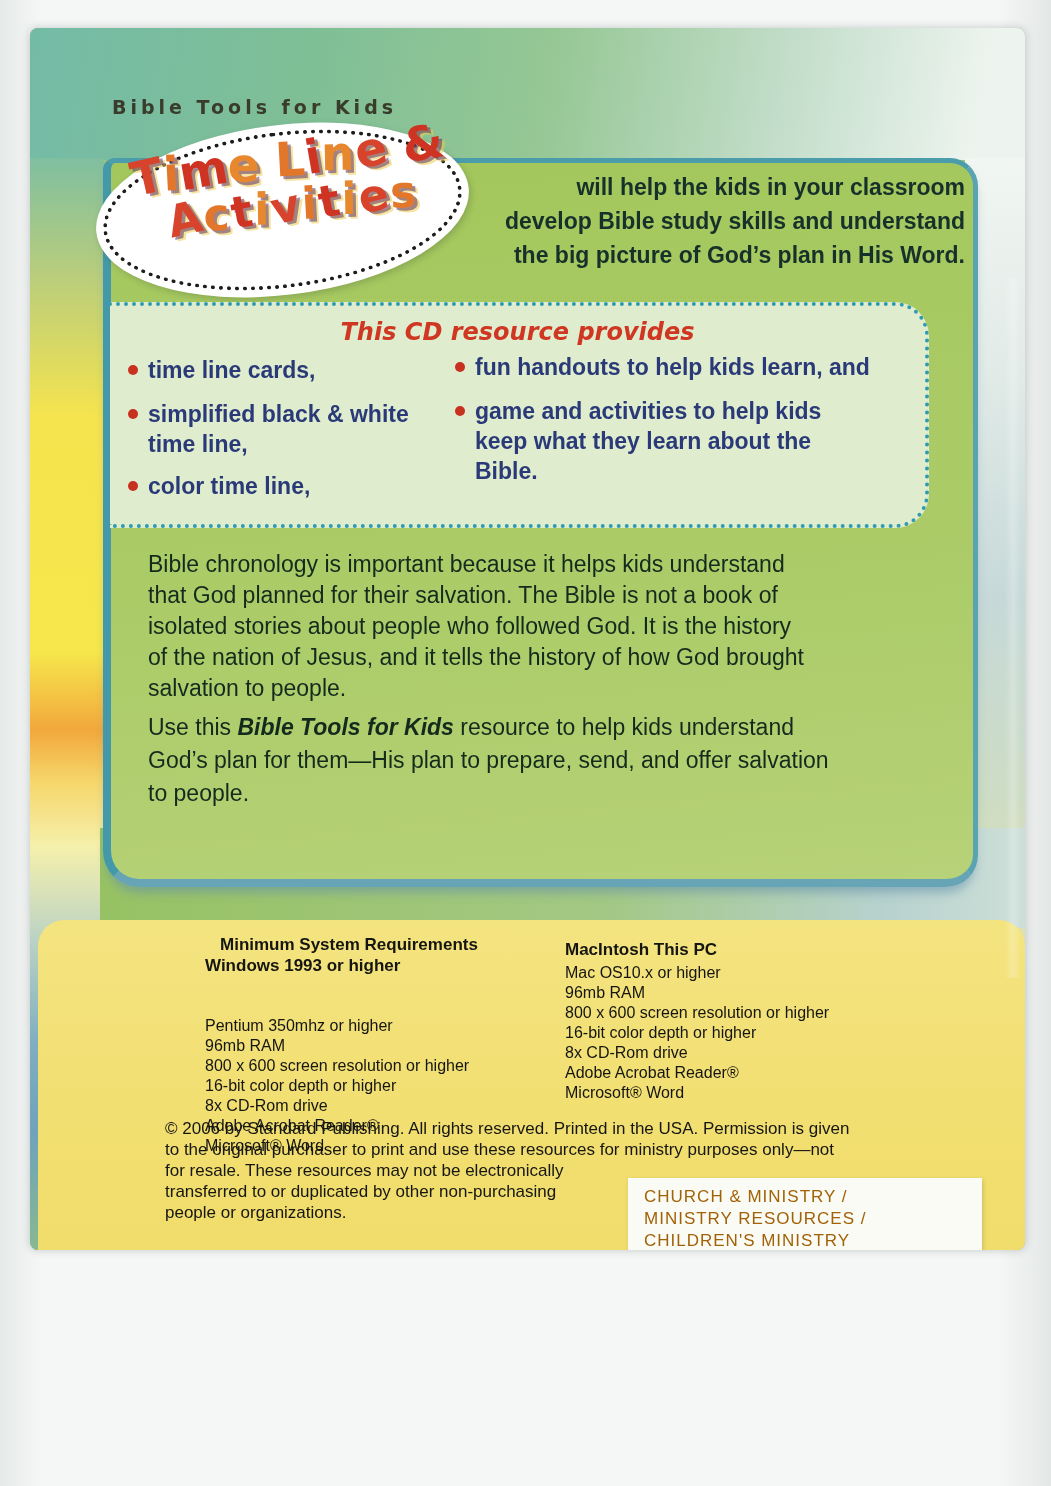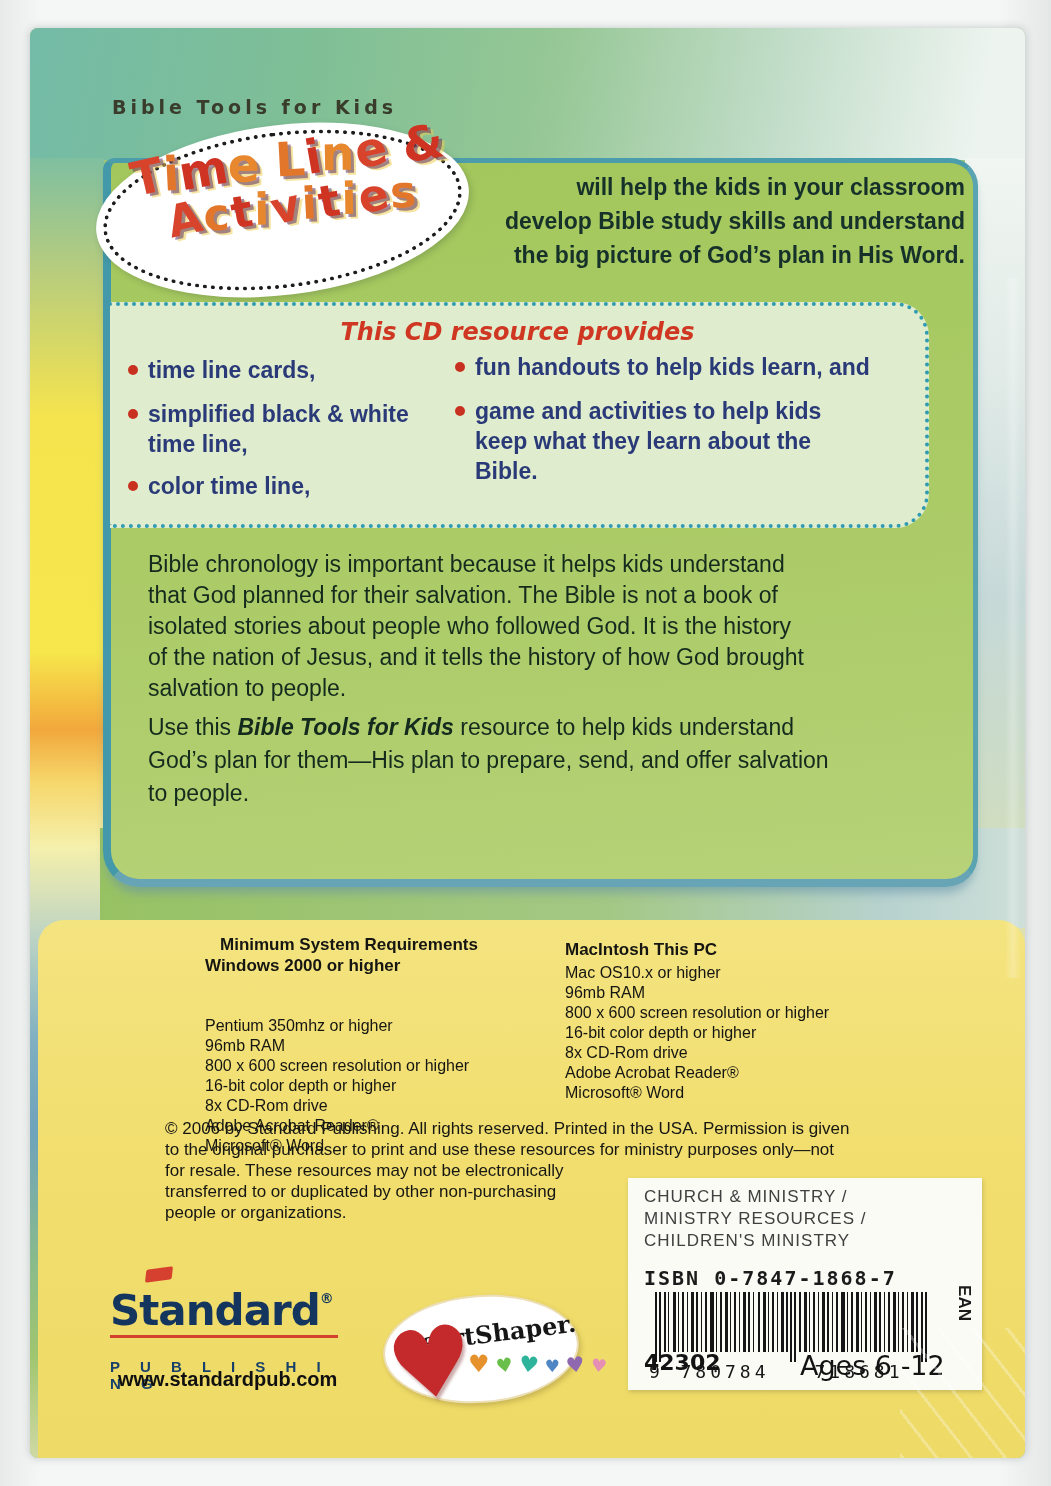--- a/index.html
+++ b/index.html
@@ -5,21 +5,21 @@
   html,body{margin:0;padding:0;}
   body{
     width:1051px;height:1486px;position:relative;overflow:hidden;
     background:linear-gradient(to right,#e6eae9,#f5f7f6 4%,#f5f7f6 95%,#e3e7e6);
     font-family:"Liberation Sans",sans-serif;
   }
   .abs{position:absolute;}
   .pre{white-space:pre-line;}
 
   
-  .artwork{left:30px;top:28px;width:995px;height:1430px;border-radius:8px;
+  .artwork{left:30px;top:28px;width:995px;height:1222px;border-radius:8px;
     box-shadow:0 0 8px rgba(40,60,60,.25);background:#9cc47a;overflow:hidden;}
   .bg-top{left:0;top:0;width:995px;height:132px;
     background:linear-gradient(100deg,#74bba7 0%,#7fbf96 28%,#96c795 52%,#c2ddc9 75%,#edf4ef 95%);}
   .bg-left{left:0;top:130px;width:74px;height:1300px;
     background:linear-gradient(to bottom,#7fbfa0 0%,#b9cd7c 9%,#f6e44e 20%,#f7e74c 38%,#f2a83c 44%,#f6d76b 48%,#f5f0ac 53%,#bcd3c4 60%,#7fafc0 68%,#6fa3bb 75%,#8abb8b 85%,#9fc56f 92%,#cfd9a4 100%);}
   .bg-right{left:935px;top:130px;width:60px;height:800px;
     background:linear-gradient(to bottom,#f1f6f2 0%,#e0eae7 28%,#c6d9d8 55%,#cddcc4 80%,#e2e1ab 100%);}
   .bg-mid{left:70px;top:800px;width:925px;height:100px;
     background:linear-gradient(to right,#97c263 0%,#a3c885 55%,#b7d2cf 85%,#cedfd8 100%);}
 
@@ -79,21 +79,21 @@
 
   .copyright{left:135px;top:1090px;font-size:17px;line-height:21px;color:#161613;}
 
   
   .cd-logo{left:822px;top:1054px;}
 
   
   .label-box{left:598px;top:1150px;width:354px;height:212px;background:#fbfbf5;
     box-shadow:1px 2px 4px rgba(90,90,60,.25);}
   .category{left:16px;top:8px;font-size:17px;letter-spacing:1px;line-height:22px;
-    color:#404040;position:absolute;}
+    color:#a16207;position:absolute;}
   .isbn{left:16px;top:88px;position:absolute;font-family:"DejaVu Sans Mono",monospace;
     font-size:20px;font-weight:bold;letter-spacing:2px;color:#1b1b1b;}
   .barcode-svg{position:absolute;left:18px;top:112px;}
   .ean{position:absolute;left:318px;top:115px;font-size:17px;font-weight:bold;
     color:#1b1b1b;transform:rotate(90deg);transform-origin:center;}
   .item-number{position:absolute;left:16px;top:172px;font-family:"DejaVu Sans",sans-serif;
     font-size:22px;font-weight:bold;color:#131313;}
   .ages{position:absolute;left:172px;top:172px;font-family:"DejaVu Sans",sans-serif;
     font-size:27px;font-weight:normal;color:#131313;}
 
@@ -178,21 +178,21 @@
   <div class="abs para pre p1">Bible chronology is important because it helps kids understand
 that God planned for their salvation. The Bible is not a book of
 isolated stories about people who followed God.  It is the history
 of the nation of Jesus, and it tells the history of how God brought
 salvation to people.</div>
   <div class="abs para pre p2"><span class="pre">Use this </span><span class="emph pre">Bible Tools for Kids</span><span class="pre"> resource to help kids understand
 God’s plan for them—His plan to prepare, send, and offer salvation
 to people.</span></div>
 
   <div class="abs req req-title">Minimum System Requirements</div>
-  <div class="abs req req-sub win-sub">Windows 2000 or higher</div>
+  <div class="abs req req-sub win-sub">Windows 1993 or higher</div>
   <div class="abs req pre win-items">Pentium 350mhz or higher
 96mb RAM
 800 x 600 screen resolution or higher
 16-bit color depth or higher
 8x CD-Rom drive
 Adobe Acrobat Reader®
 Microsoft® Word</div>
   <div class="abs req req-sub mac-sub">MacIntosh This PC</div>
   <div class="abs req pre mac-items">Mac OS10.x or higher
 96mb RAM

